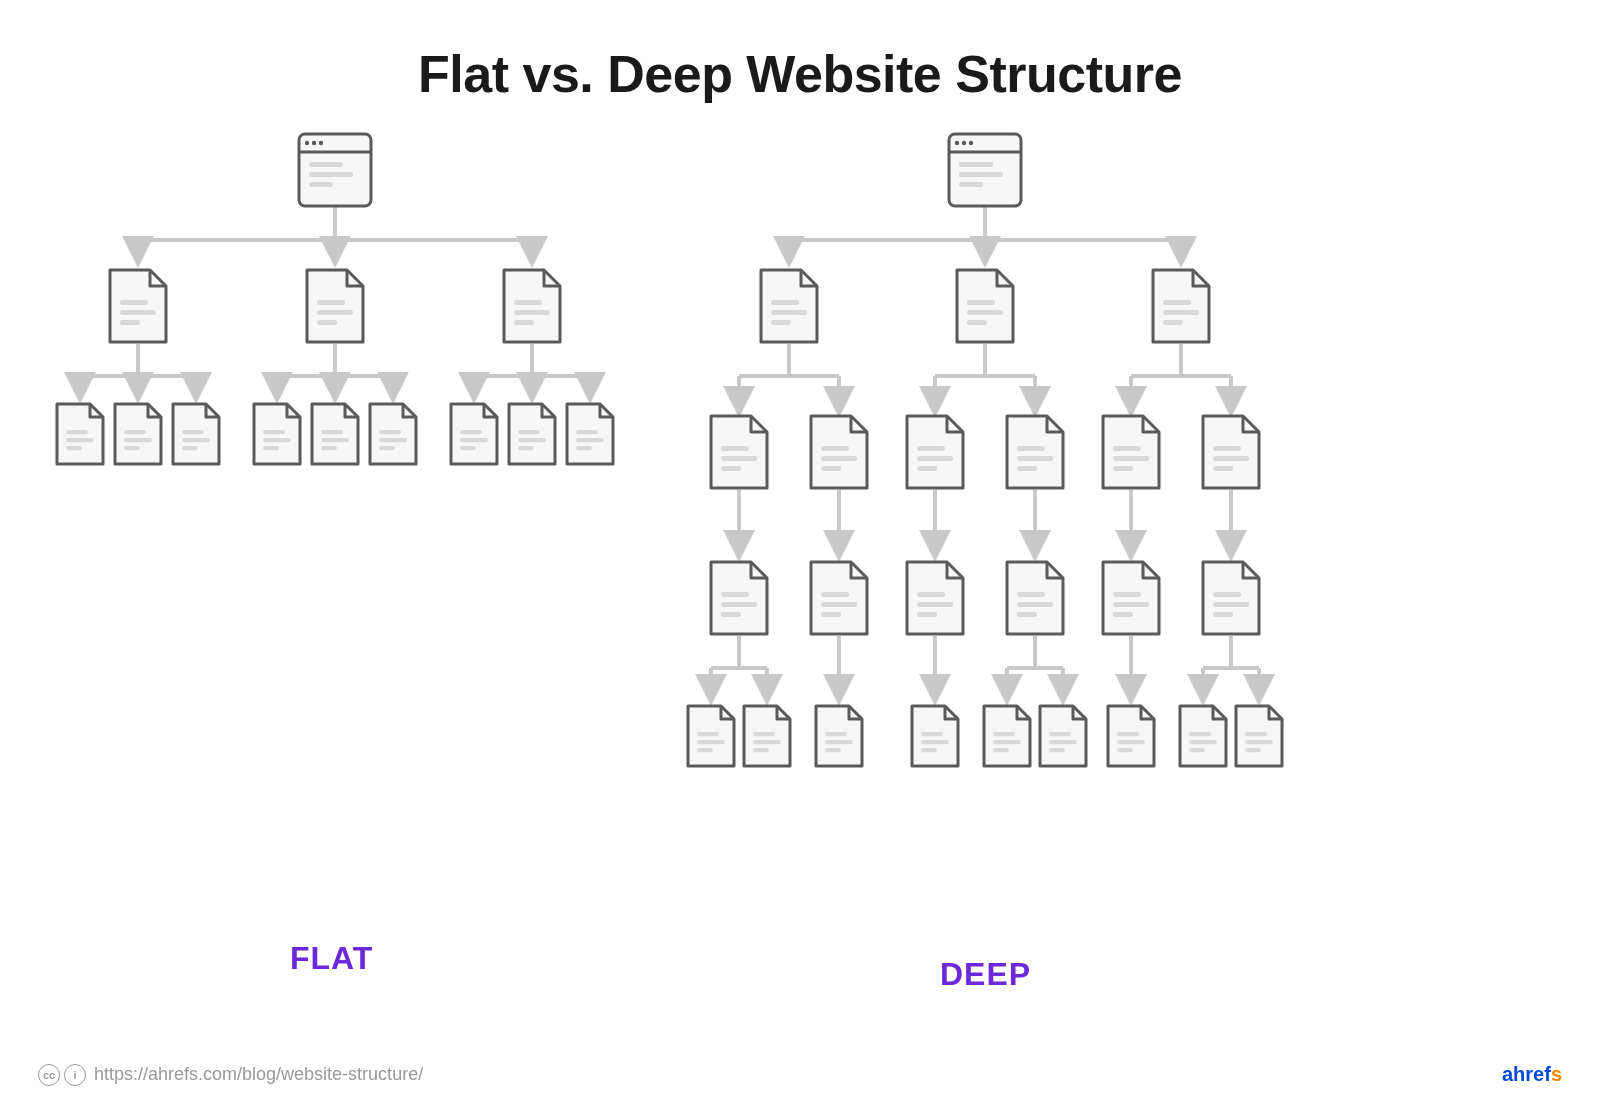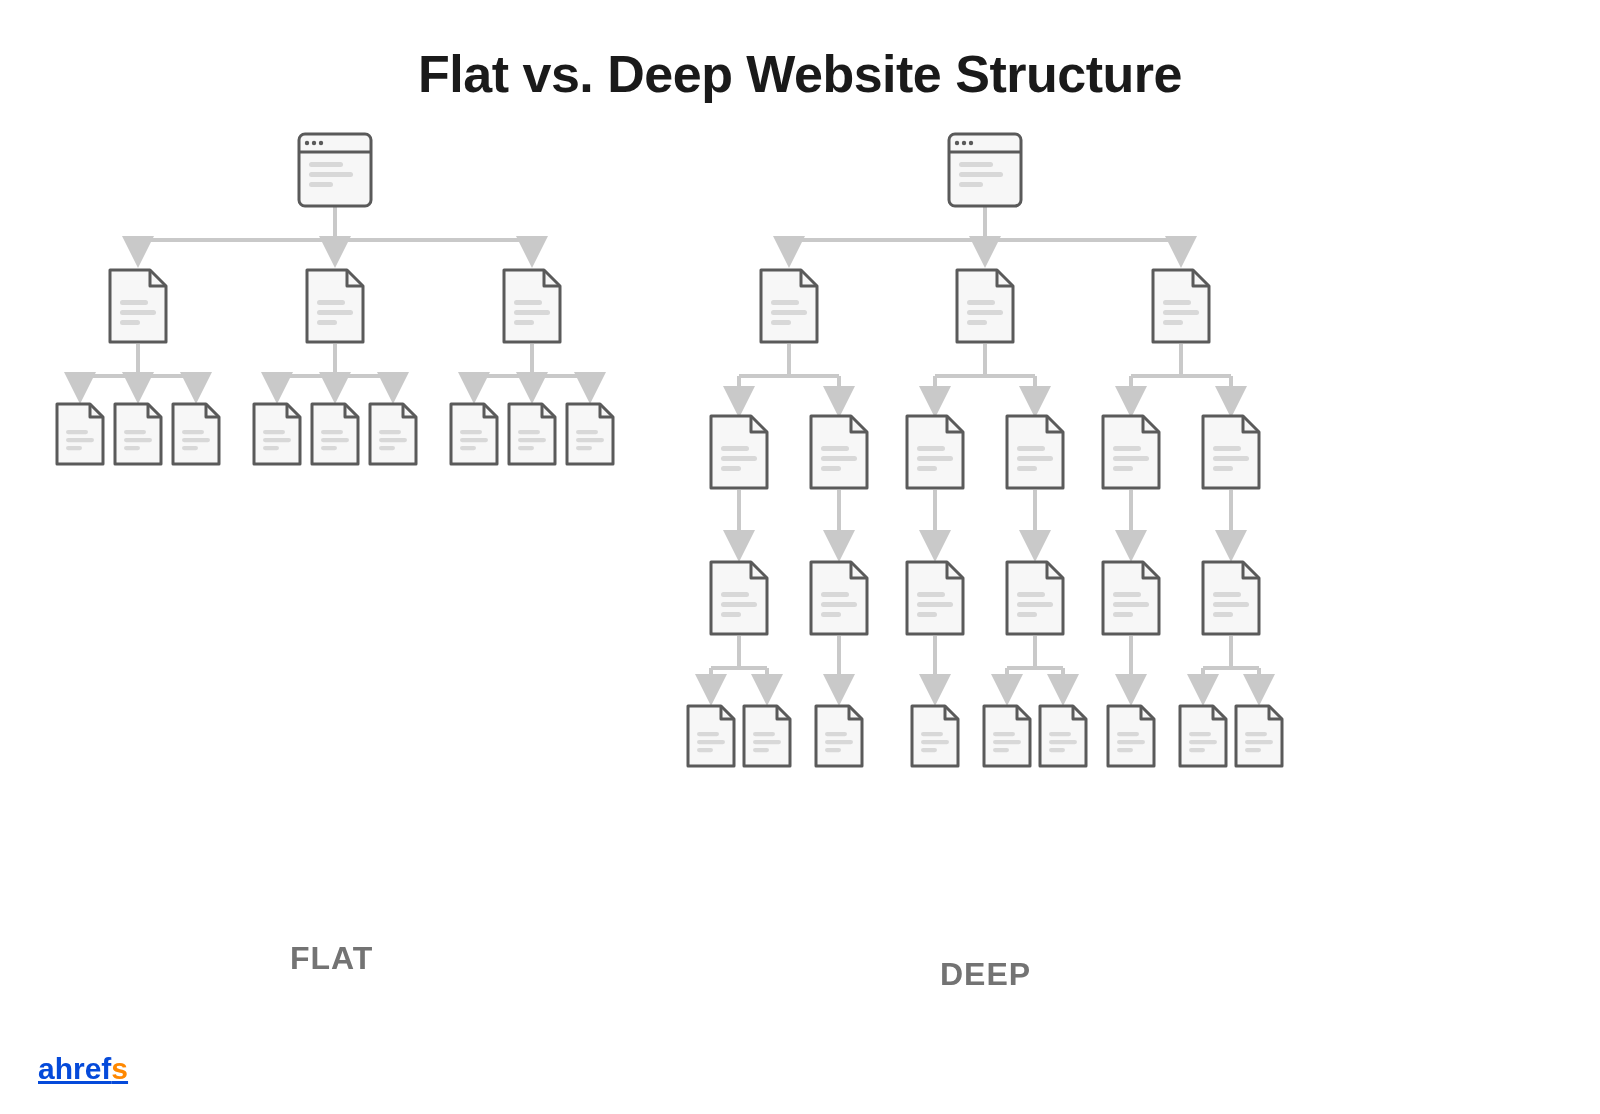--- a/index.html
+++ b/index.html
@@ -20,21 +20,21 @@
     text-align: center;
     font-size: 52px;
     font-weight: 800;
     letter-spacing: -0.5px;
     color: #1a1a1a;
   }
   .section-label {
     position: absolute;
     font-size: 32px;
     font-weight: 800;
-    color: #737373;
+    color: #6d28d9;
     letter-spacing: 1px;
   }
   .footer {
     position: absolute;
     bottom: 28px;
     left: 38px;
     right: 38px;
     display: flex;
     justify-content: space-between;
     align-items: center;
@@ -56,24 +56,23 @@
     border: 1.6px solid #9a9a9a;
     border-radius: 50%;
     display: inline-flex;
     align-items: center;
     justify-content: center;
     font-size: 11px;
     font-weight: 700;
     color: #9a9a9a;
   }
   .brand {
-    font-size: 30px;
+    font-size: 20px;
     font-weight: 800;
     color: #054ADA;
-    text-decoration: underline;
   }
   .brand .orange { color: #ff8800; }
   svg.diagram {
     position: absolute;
     top: 0;
     left: 0;
   }
 </style>
 </head>
 <body>
@@ -250,16 +249,23 @@
     <use href="#page-icon-sm" x="1131" y="736"></use>
     <use href="#page-icon-sm" x="1203" y="736"></use>
     <use href="#page-icon-sm" x="1259" y="736"></use>
   </g>
 </svg>
 
 <div class="section-label" style="left:290px; top:940px;">FLAT</div>
 <div class="section-label" style="left:940px; top:940px;margin-top:16px;">DEEP</div>
 
 <div class="footer">
+  <div class="footer-left">
+    <span class="cc-badge">
+      <span class="cc-circle">cc</span>
+      <span class="cc-circle">i</span>
+    </span>
+    <span>https://ahrefs.com/blog/website-structure/</span>
+  </div>
   <div class="brand">
     <span>ahref</span><span class="orange">s</span>
   </div>
 </div>
 
 </body></html>

